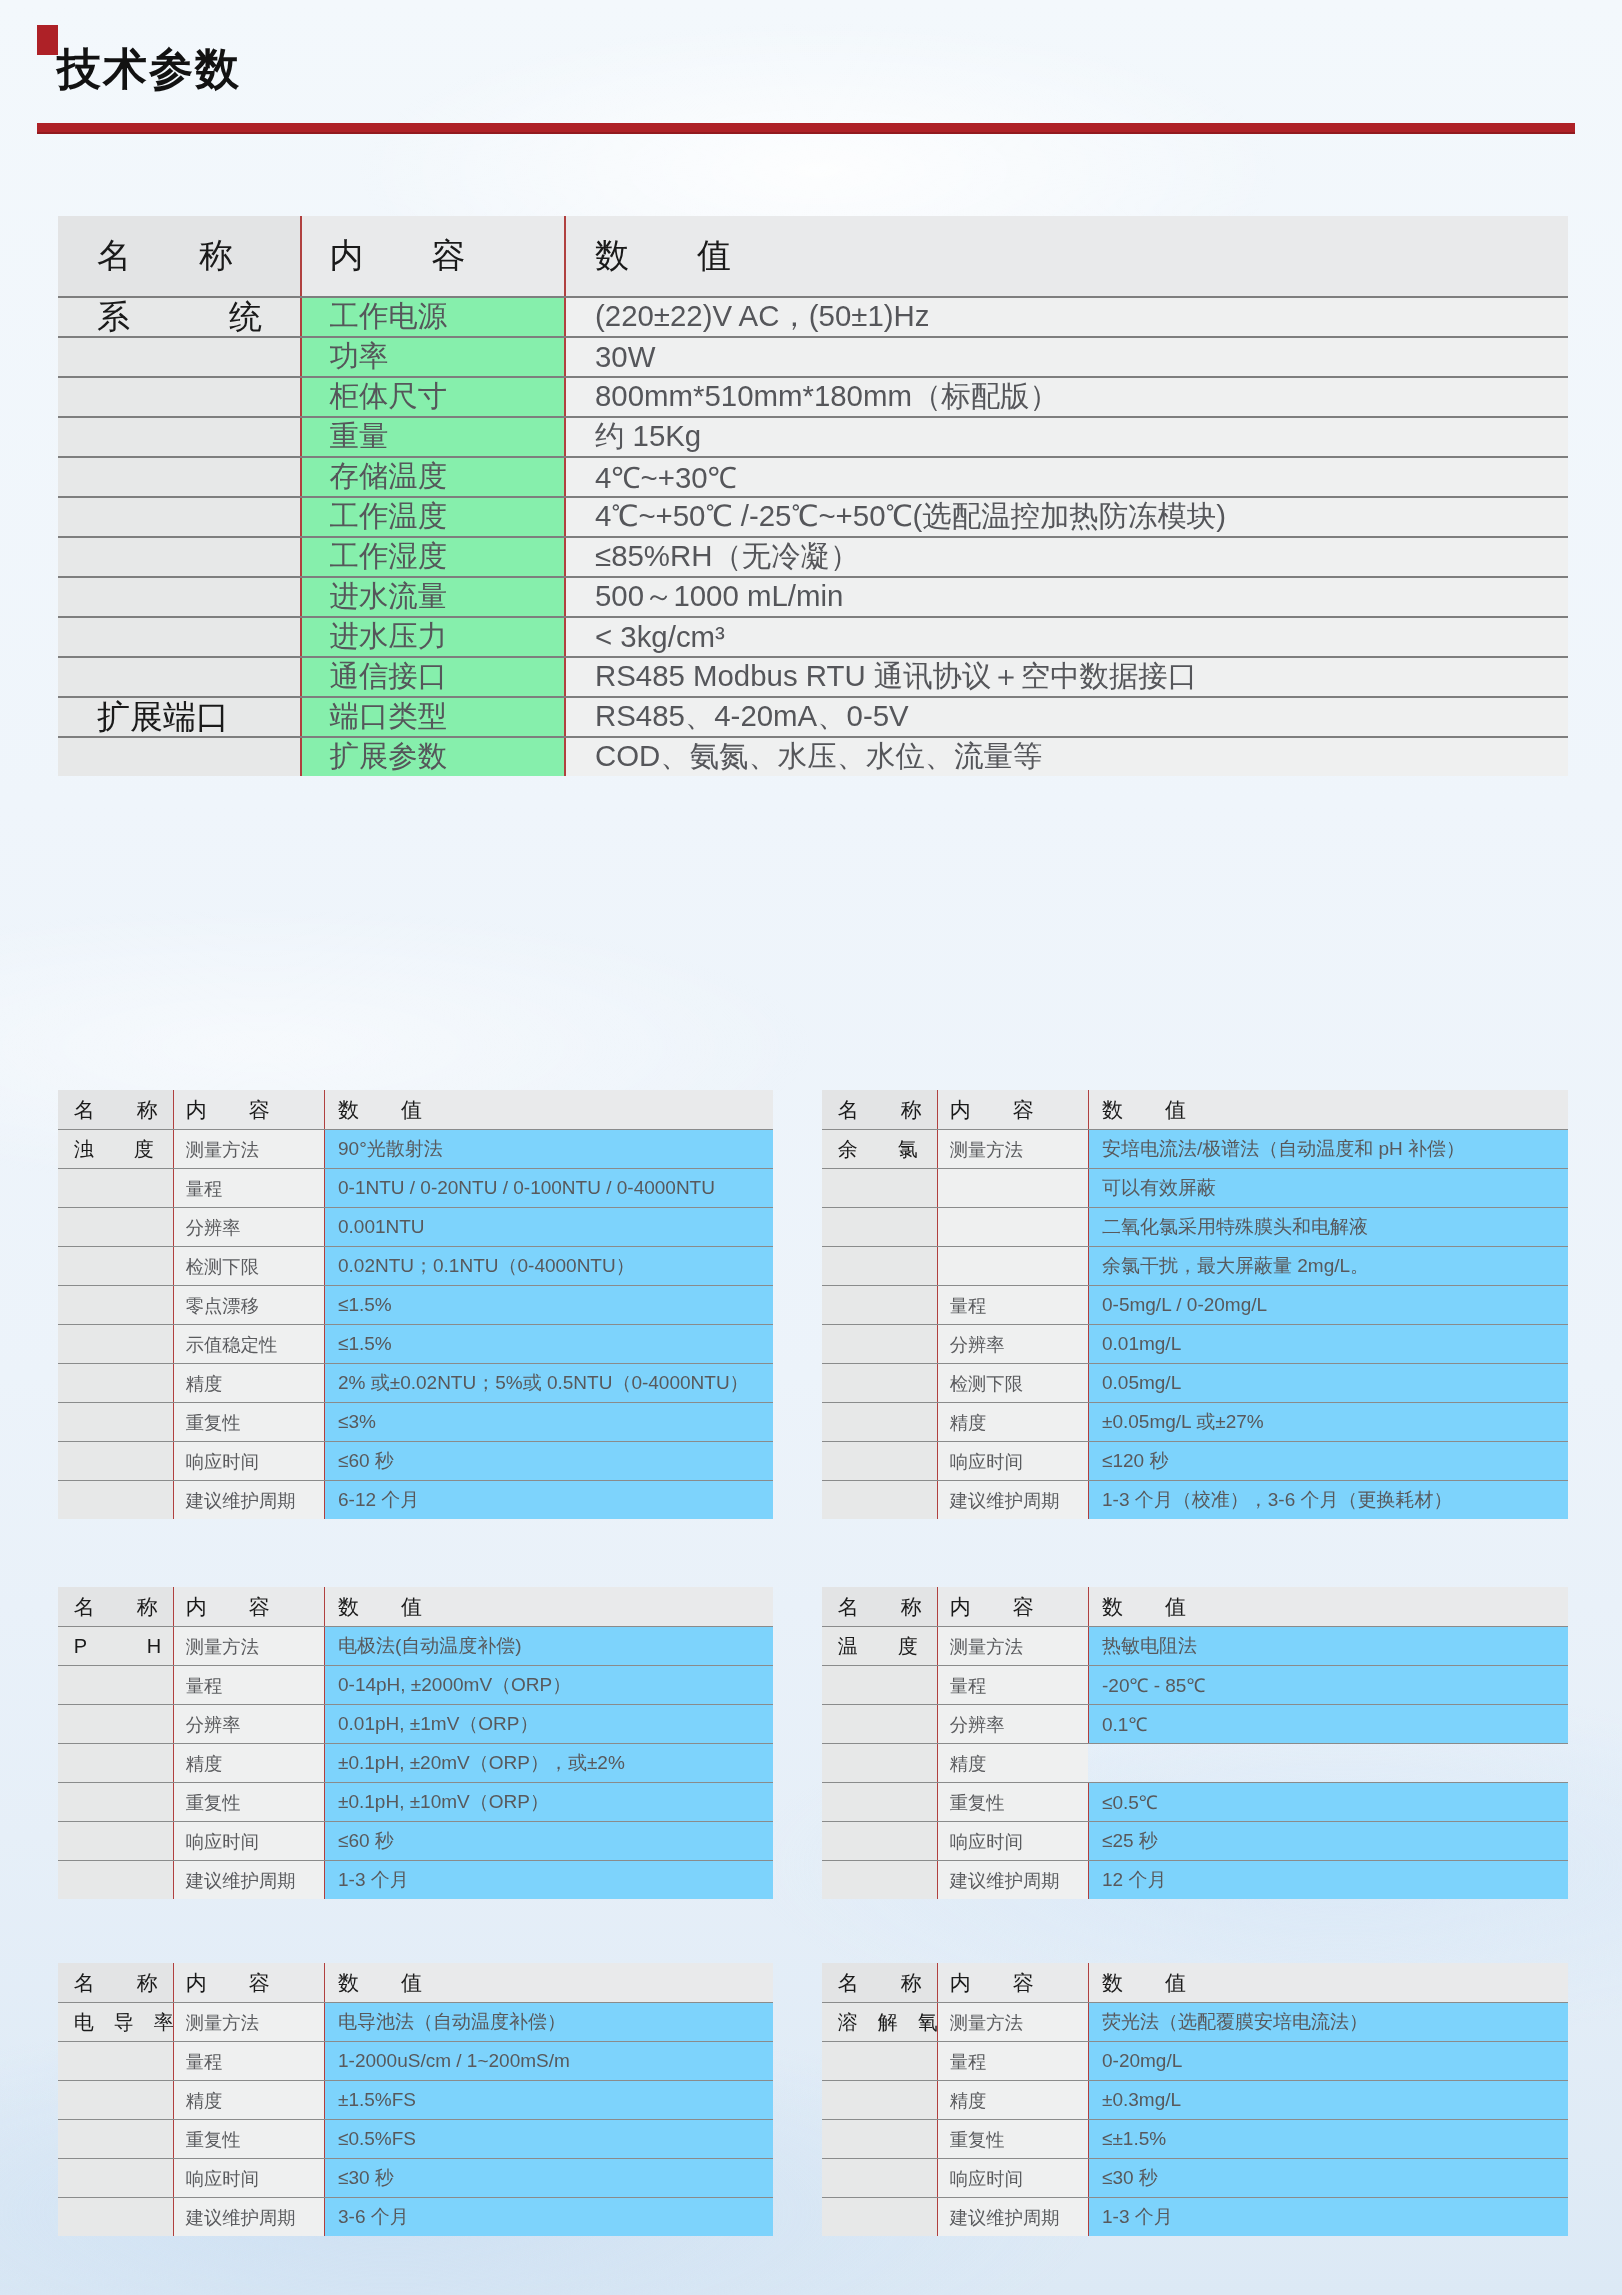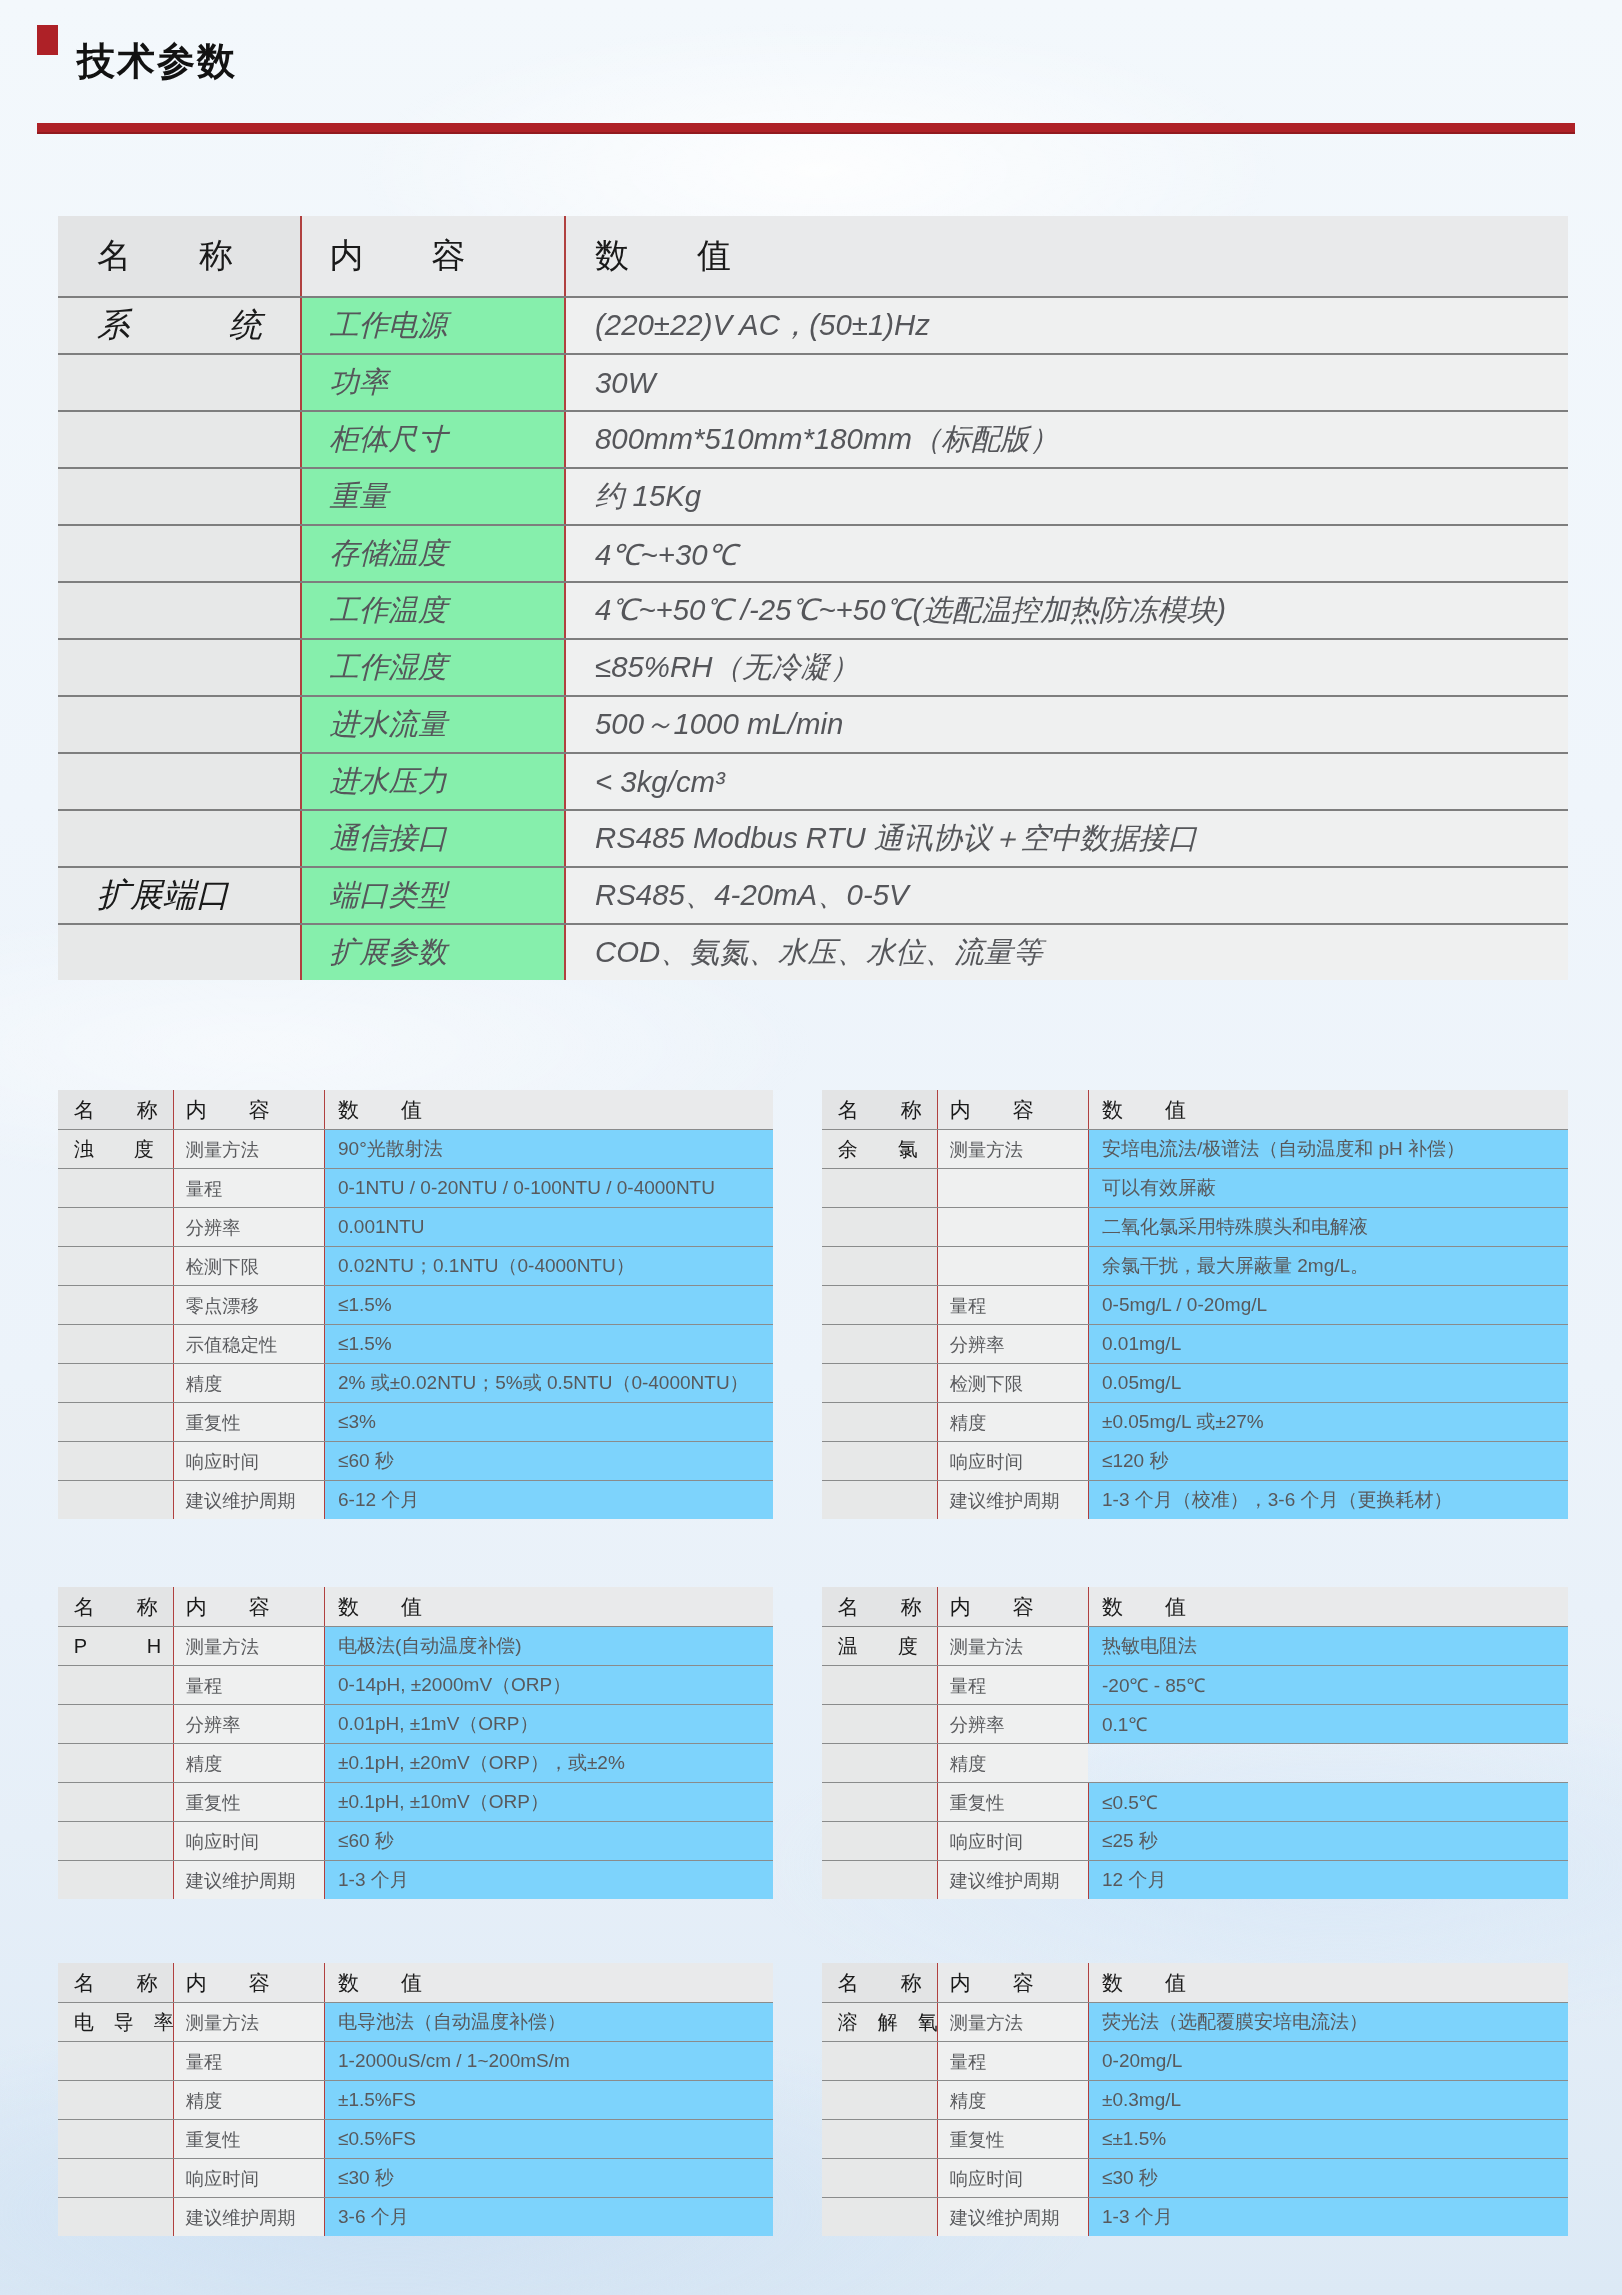--- a/index.html
+++ b/index.html
@@ -7,31 +7,31 @@
     width:1623px;height:2295px;position:relative;overflow:hidden;
     font-family:"Liberation Sans",sans-serif;
     background:
       radial-gradient(ellipse 654px 209px at 818px 170px, rgba(255,255,255,.85), rgba(255,255,255,0) 70%),
       radial-gradient(ellipse 982px 275px at 393px 2212px, rgba(197,219,241,.6), rgba(197,219,241,0) 72%),
       radial-gradient(ellipse 851px 249px at 1341px 1865px, rgba(208,227,246,.5), rgba(208,227,246,0) 70%),
       radial-gradient(ellipse 785px 196px at 262px 1047px, rgba(255,255,255,.5), rgba(255,255,255,0) 70%),
       linear-gradient(180deg,#f3f8fc 0%,#eff5fb 35%,#ecf3fa 60%,#e6eff8 80%,#dce9f5 100%);
   }
   .title-bullet{position:absolute;left:37px;top:25px;width:21px;height:30px;background:#ae2127;}
-  .page-title{position:absolute;left:77px;top:10.5px;font-size:38px;font-weight:700;color:#121212;letter-spacing:2px;white-space:nowrap;}
+  .page-title{position:absolute;left:57px;top:10.5px;font-size:44px;font-weight:700;color:#121212;letter-spacing:2px;white-space:nowrap;}
   .title-bar{position:absolute;left:37px;top:123px;width:1538px;height:8.5px;background:#ae2127;border-bottom:2.6px solid #921a1f;}
 
   .spec-table{position:absolute;}
   .trow{display:flex;align-items:stretch;box-sizing:border-box;}
   .cell{display:flex;align-items:center;box-sizing:border-box;overflow:hidden;white-space:nowrap;}
 
   
   .t-main{left:58px;top:216px;width:1510px;}
   .t-main .thead{height:80px;}
-  .t-main .tdata{height:57px;font-style:italic;}
+  .t-main .tdata{height:40px;}
   .t-main .tdata + .tdata, .t-main .thead + .tdata{border-top:2px solid #7e7e7e;}
   .t-main .c1{width:242px;background:#e7e8e8;padding-left:39px;}
   .t-main .c2{width:264px;background:#86efac;border-left:2px solid #b0403f;padding-left:27.5px;}
   .t-main .c3{flex:1;background:#eff0f0;border-left:2px solid #b0403f;padding-left:29px;}
   .t-main .thead .c1{background:#e3e4e5;}
   .t-main .thead .c2,.t-main .thead .c3{background:#e9eaeb;}
   .t-main .hdr{font-size:34px;color:#1a1a1a;}
   .t-main .name{font-size:33px;color:#1a1a1a;}
   .t-main .content,.t-main .value{font-size:29.4px;color:#55565a;}
 

